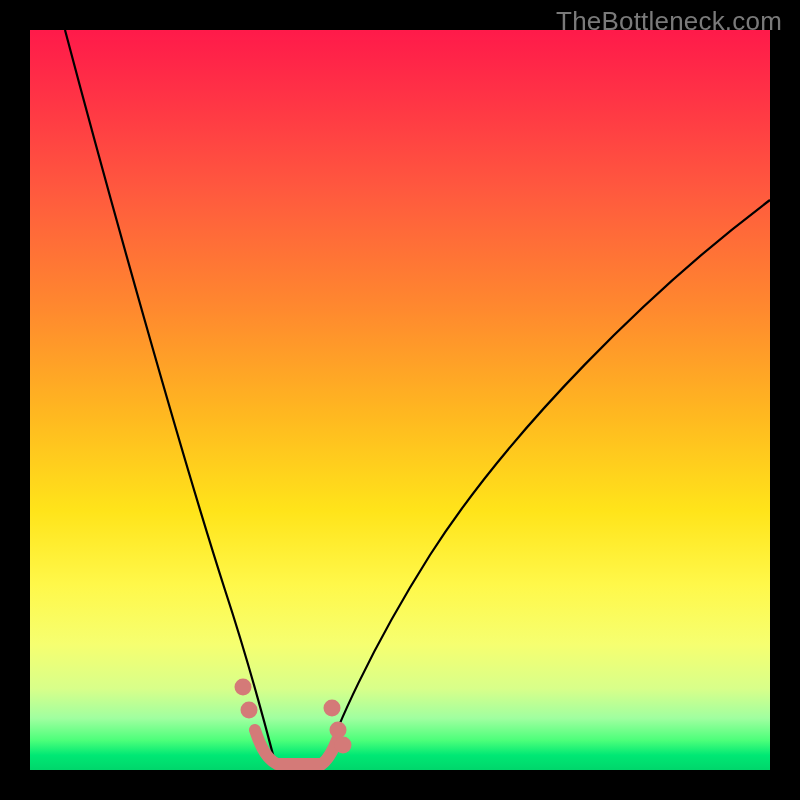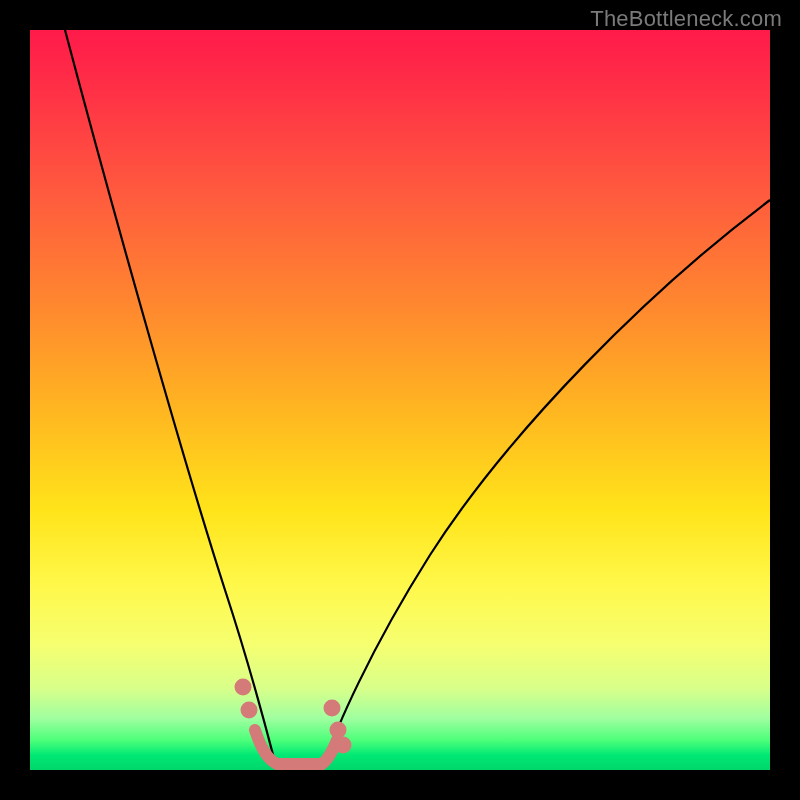--- a/index.html
+++ b/index.html
@@ -37,21 +37,21 @@
       #4cff7a 96%,
       #00e874 98%,
       #00d66b 100%
     );
   }
   .watermark {
     position: absolute;
     top: 6px;
     right: 18px;
     color: #7a7a7a;
-    font-size: 22px;
+    font-size: 26px;
     letter-spacing: 0.2px;
     font-weight: 400;
   }
   svg.overlay {
     position: absolute;
     left: 30px;
     top: 30px;
     width: 740px;
     height: 740px;
     overflow: visible;

